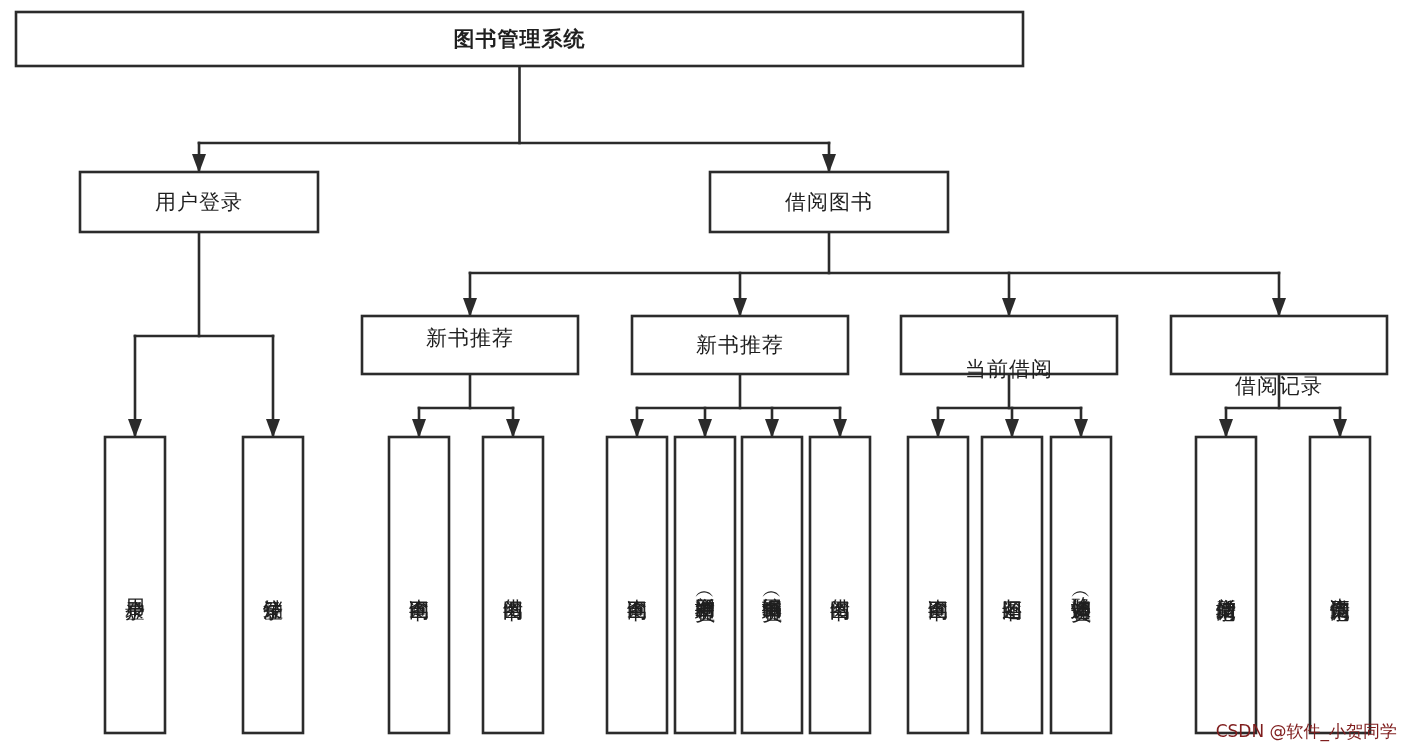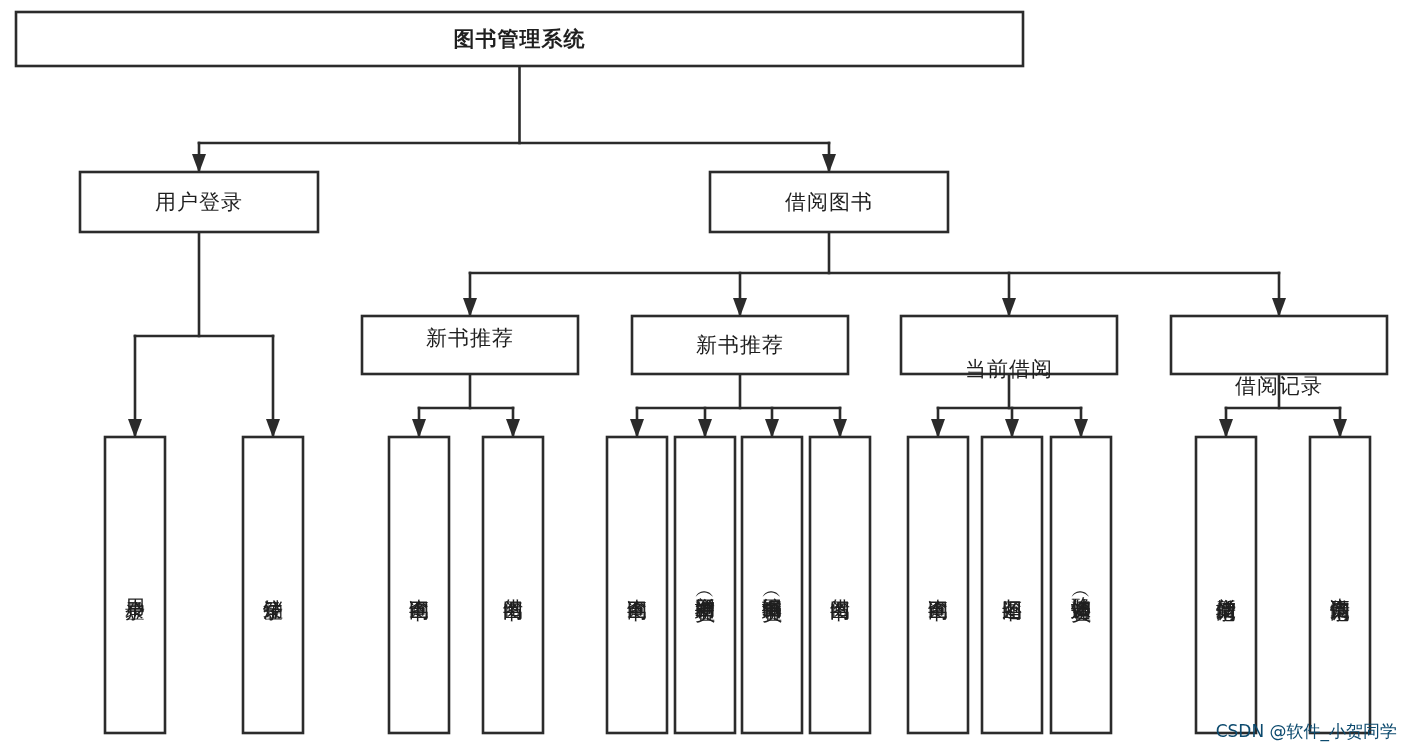--- a/index.html
+++ b/index.html
@@ -18,21 +18,21 @@
     stroke:#2b2b2b;
     stroke-width:2.6;
     fill:none;
     stroke-linecap:square;
   }
   .arrow-head{fill:#2b2b2b;stroke:none;}
   .watermark{
     position:absolute;
     right:8px;bottom:4px;
     font-size:17px;
-    color:#0c4a6e;
+    color:#7f1d1d;
     font-family:"DejaVu Sans","Liberation Sans",sans-serif;
     white-space:nowrap;
     pointer-events:none;
     user-select:none;
   }
   .vlabel-wrap{
     position:absolute;
     display:flex;
     align-items:center;
     justify-content:center;

